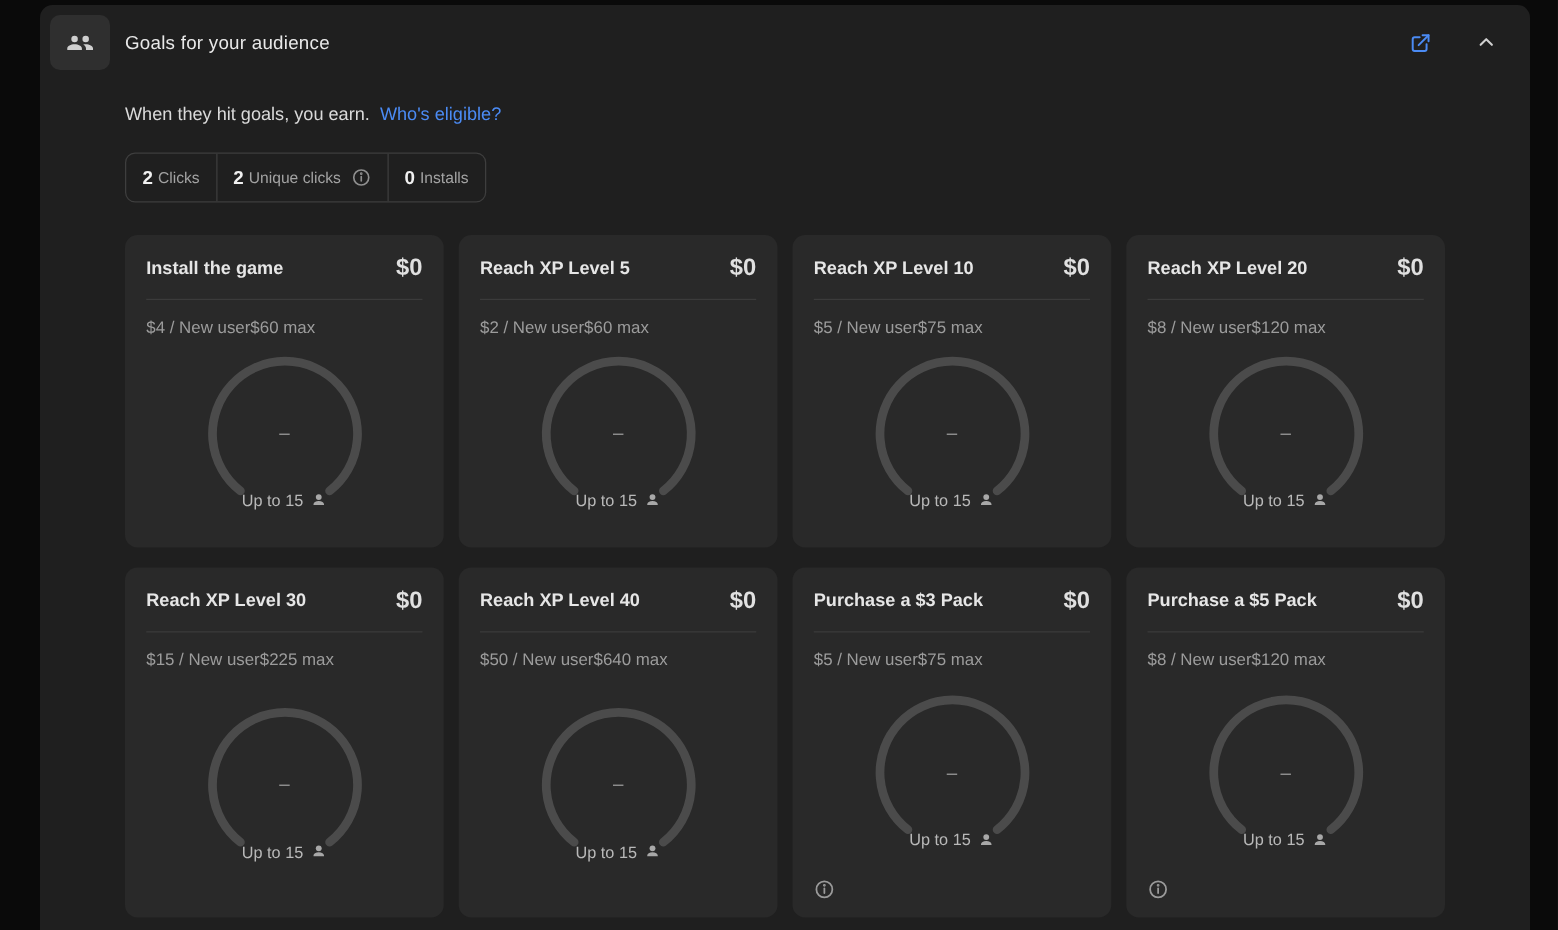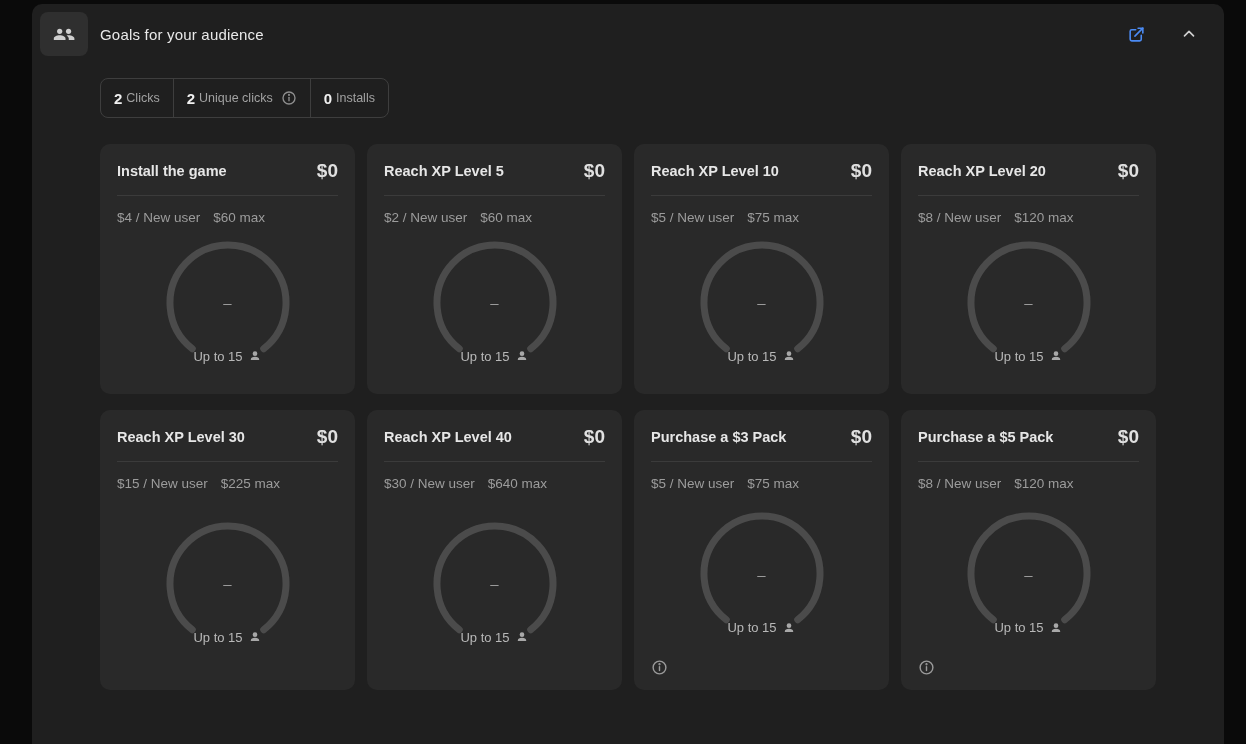--- a/index.html
+++ b/index.html
@@ -48,21 +48,21 @@
   }
   .card {
     background:#292929; border-radius:10px;
     padding:16px 17px 14px 17px;
     display:flex; flex-direction:column;
   }
   .card-head { display:flex; align-items:center; justify-content:space-between; }
   .card-title { font-size:14.5px; font-weight:bold; color:#e6e6e6; }
   .card-earned { font-size:19px; font-weight:bold; color:#e0e0e0; }
   .card-divider { height:1px; background:#3b3b3b; margin-top:13px; }
-  .card-rates { margin-top:14px; font-size:13.5px; color:#9c9c9c; display:flex; gap:13px; }
+  .card-rates { margin-top:14px; font-size:13.5px; color:#9c9c9c; display:flex; }
   .gauge { position:relative; width:132px; height:132px; margin:auto; flex:0 0 auto; }
   .gauge svg.arc-svg { width:132px; height:132px; display:block; }
   .gauge-value {
     position:absolute; inset:0; display:flex; align-items:center; justify-content:center;
     color:#9a9a9a; font-size:15px;
   }
   .capacity {
     position:absolute; left:0; right:0; bottom:5px;
     display:flex; align-items:center; justify-content:center; gap:5px;
     color:#b8b8b8; font-size:13px;
@@ -94,20 +94,24 @@
         </svg>
       </button>
       <button class="icon-btn">
         <svg width="18" height="18" viewBox="0 0 24 24" fill="none" stroke="#d0d0d0" stroke-width="2.2" stroke-linecap="round" stroke-linejoin="round">
           <polyline points="6 14.5 12 8.5 18 14.5"></polyline>
         </svg>
       </button>
     </div>
   </header>
 
+  <p class="intro">
+    <span>When they hit goals, you earn.</span>
+    <a>Who's eligible?</a>
+  </p>
 
   <div class="stats-bar">
   <div class="stat">
     <span class="stat-value">2</span>
     <span class="stat-label">Clicks</span>
 
   </div>
 
   <div class="stat">
     <span class="stat-value">2</span>
@@ -259,21 +263,21 @@
 
   </div>
 
   <div class="card">
     <div class="card-head">
       <span class="card-title">Reach XP Level 40</span>
       <span class="card-earned">$0</span>
     </div>
     <div class="card-divider"></div>
     <div class="card-rates">
-      <span class="rate-per">$30 / New user</span>
+      <span class="rate-per">$50 / New user</span>
       <span class="rate-max">$640 max</span>
     </div>
     <div class="gauge">
       <svg class="arc-svg" viewBox="0 0 132 132">
         <path d="M 30.3 111.7 A 58 58 0 1 1 101.7 111.7" fill="none" stroke="#4b4b4b" stroke-width="7" stroke-linecap="round"></path>
       </svg>
       <span class="gauge-value">–</span>
       <span class="capacity">
         <span class="capacity-text">Up to 15</span>
         <svg width="14" height="14" viewBox="0 0 24 24" fill="#a8a8a8">

